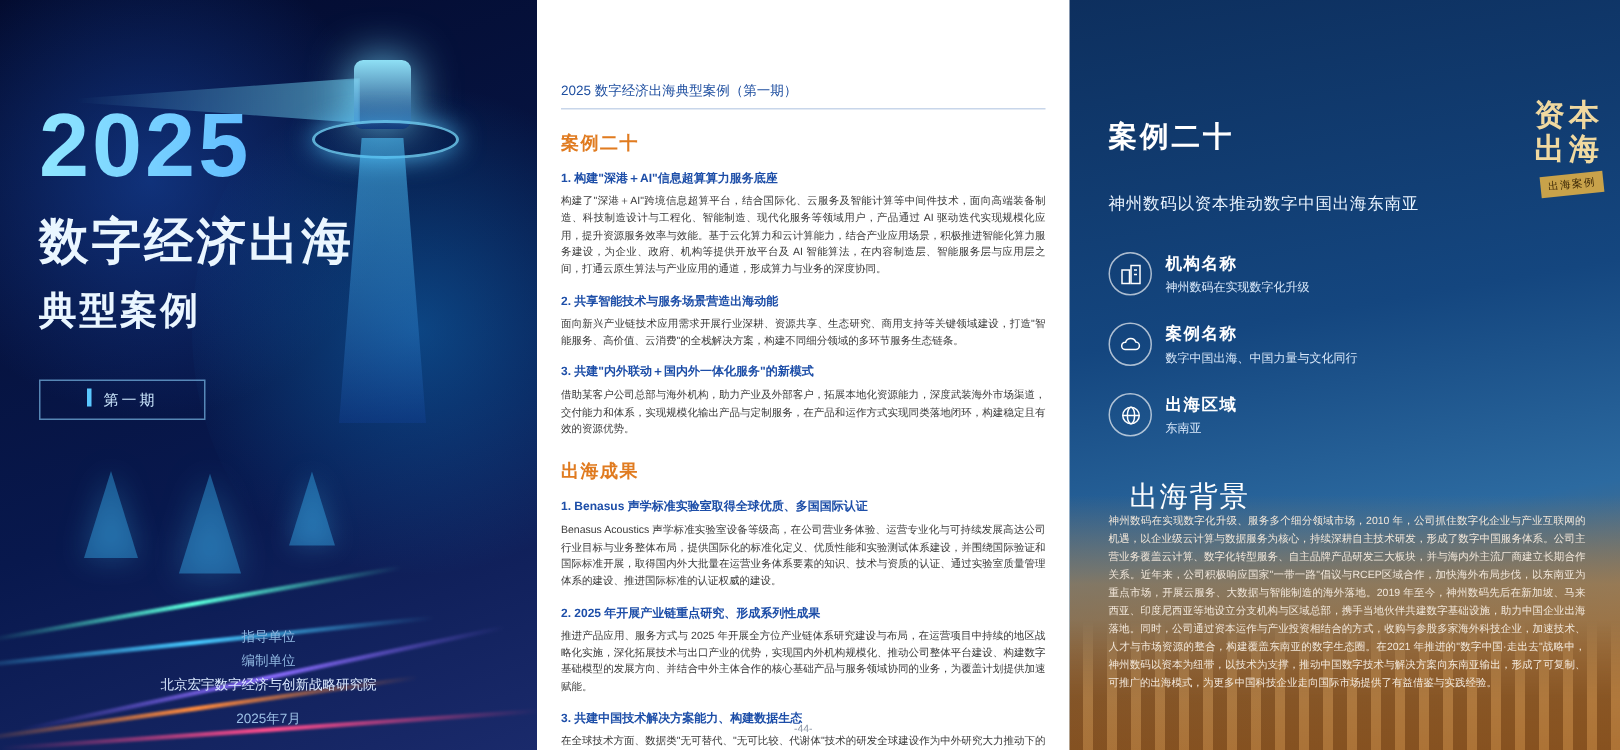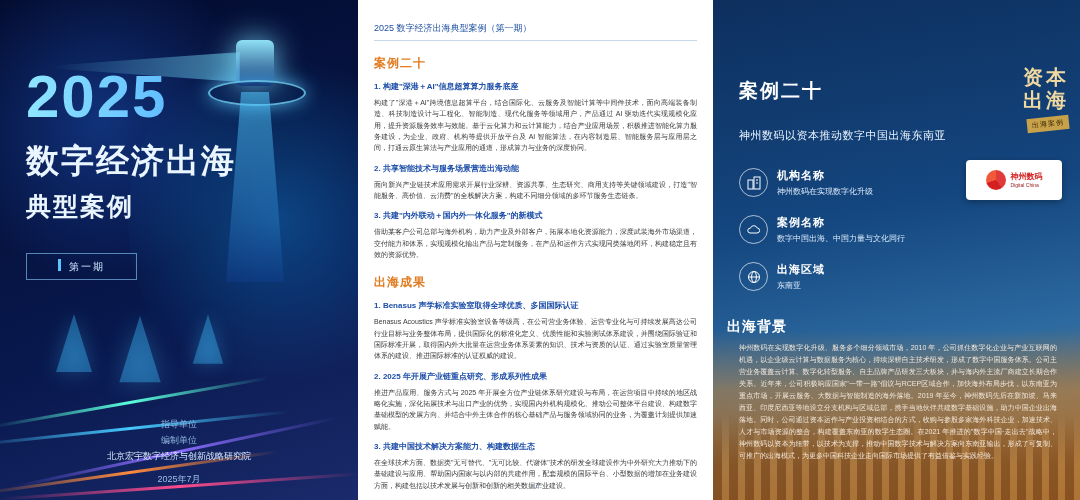--- a/index.html
+++ b/index.html
@@ -41,21 +41,21 @@
   .issue{margin-top:30px;display:inline-block;padding:5px 31px;border:1px solid rgba(140,210,255,.6);
     color:#cfeaff;font-size:10px;letter-spacing:2px;}
   .issue:before{content:"";display:inline-block;width:3px;height:12px;background:#5ac8ff;margin-right:8px;vertical-align:-1px;}
   .cover-foot{position:absolute;left:0;bottom:14px;width:358px;text-align:center;color:#bcd6f2;}
   .cf-lbl{font-size:9px;color:#8fb6e0;margin-bottom:3px;}
   .cf-val{font-size:9px;color:#dbeaff;margin-bottom:9px;}
   .cf-date{font-size:9px;color:#9dc0e6;margin-top:10px;}
 
   
   .mid{position:relative;width:355px;height:500px;background:#ffffff;padding:0 16px;box-sizing:border-box;}
-  .mid-head{font-size:9px;color:#1f4fa0;padding-top:22px;border-bottom:1px solid #c8d6ea;padding-bottom:5px;}
+  .mid-head{font-size:9px;color:#1f4fa0;padding-top:22px;border-bottom:1px solid #c8d6ea;padding-bottom:5px;margin-top:32px;}
   .sec{margin-top:14px;font-size:12px;font-weight:bold;color:#e07b20;letter-spacing:1px;}
   .sub{margin-top:9px;font-size:8px;font-weight:bold;color:#1d4ea8;line-height:1.5;}
   .para{margin-top:4px;font-size:7px;color:#3a3a3a;line-height:1.62;text-align:justify;}
   .pgnum{position:absolute;left:0;bottom:10px;width:355px;text-align:center;font-size:7px;color:#8a94a4;}
 
   
   .right{position:relative;width:367px;height:500px;overflow:hidden;
     background:linear-gradient(170deg,#0d2f5e 0%,#14467f 42%,#2c6aa0 68%,#b07a3c 100%);}
   .right .city{position:absolute;left:0;bottom:0;width:367px;height:170px;
     background:linear-gradient(180deg,rgba(190,130,60,.0) 0%,rgba(196,130,56,.55) 35%,rgba(150,92,36,.85) 100%);}
@@ -75,21 +75,21 @@
     background:conic-gradient(#e03a3a 0 40%,#d42020 40% 70%,#f05a3a 70% 100%);margin-right:5px;}
   .logo-card .lt{font-size:8px;font-weight:bold;color:#d32020;line-height:1.25;}
   .logo-card .lt small{display:block;font-size:5px;color:#9a1b1b;font-weight:normal;}
   .info{position:absolute;left:26px;top:168px;width:230px;}
   .inf-row{display:flex;align-items:flex-start;margin-bottom:17px;}
   .inf-ico{width:27px;height:27px;border:1px solid rgba(255,255,255,.65);border-radius:50%;
     display:flex;align-items:center;justify-content:center;margin-right:9px;flex:0 0 auto;}
   .inf-ico svg{display:block;}
   .inf-k{font-size:11px;color:#ffffff;font-weight:bold;letter-spacing:1px;}
   .inf-v{font-size:8px;color:#d9e8fa;margin-top:3px;line-height:1.5;}
-  .bg-title{position:absolute;left:14px;top:318px;font-size:14px;font-weight:bold;color:#ffffff;letter-spacing:1px;}
+  .bg-title{position:absolute;left:40px;top:318px;font-size:19px;font-weight:normal;color:#ffffff;letter-spacing:1px;}
   .bg-body{position:absolute;left:26px;top:342px;width:318px;font-size:7px;color:#f2e7da;line-height:1.72;text-align:justify;}
 </style>
 </head>
 <body>
 
 <div class="page">
 
   <section class="cover">
     <div class="glow1"></div>
     <div class="glow2"></div>
@@ -165,27 +165,20 @@
       <div class="case-no">案例二十</div>
       <div class="case-desc">神州数码以资本推动数字中国出海东南亚</div>
     </div>
 
     <div class="brand">
       <div class="bw">资本</div>
       <div class="bw">出海</div>
       <span class="seal">出海案例</span>
     </div>
 
-    <div class="logo-card">
-      <span class="sw"></span>
-      <span class="lt">
-        <span>神州数码</span>
-        <small>Digital China</small>
-      </span>
-    </div>
 
     <div class="info">
 
       <div class="inf-row">
         <span class="inf-ico">
           <svg width="14" height="14" viewBox="0 0 14 14">
               <rect x="1" y="4" width="5" height="9" fill="none" stroke="#fff" stroke-width="1"></rect>
               <rect x="7" y="1" width="6" height="12" fill="none" stroke="#fff" stroke-width="1"></rect>
               <line x1="9" y1="4" x2="11" y2="4" stroke="#fff" stroke-width="1"></line>
               <line x1="9" y1="7" x2="11" y2="7" stroke="#fff" stroke-width="1"></line>

